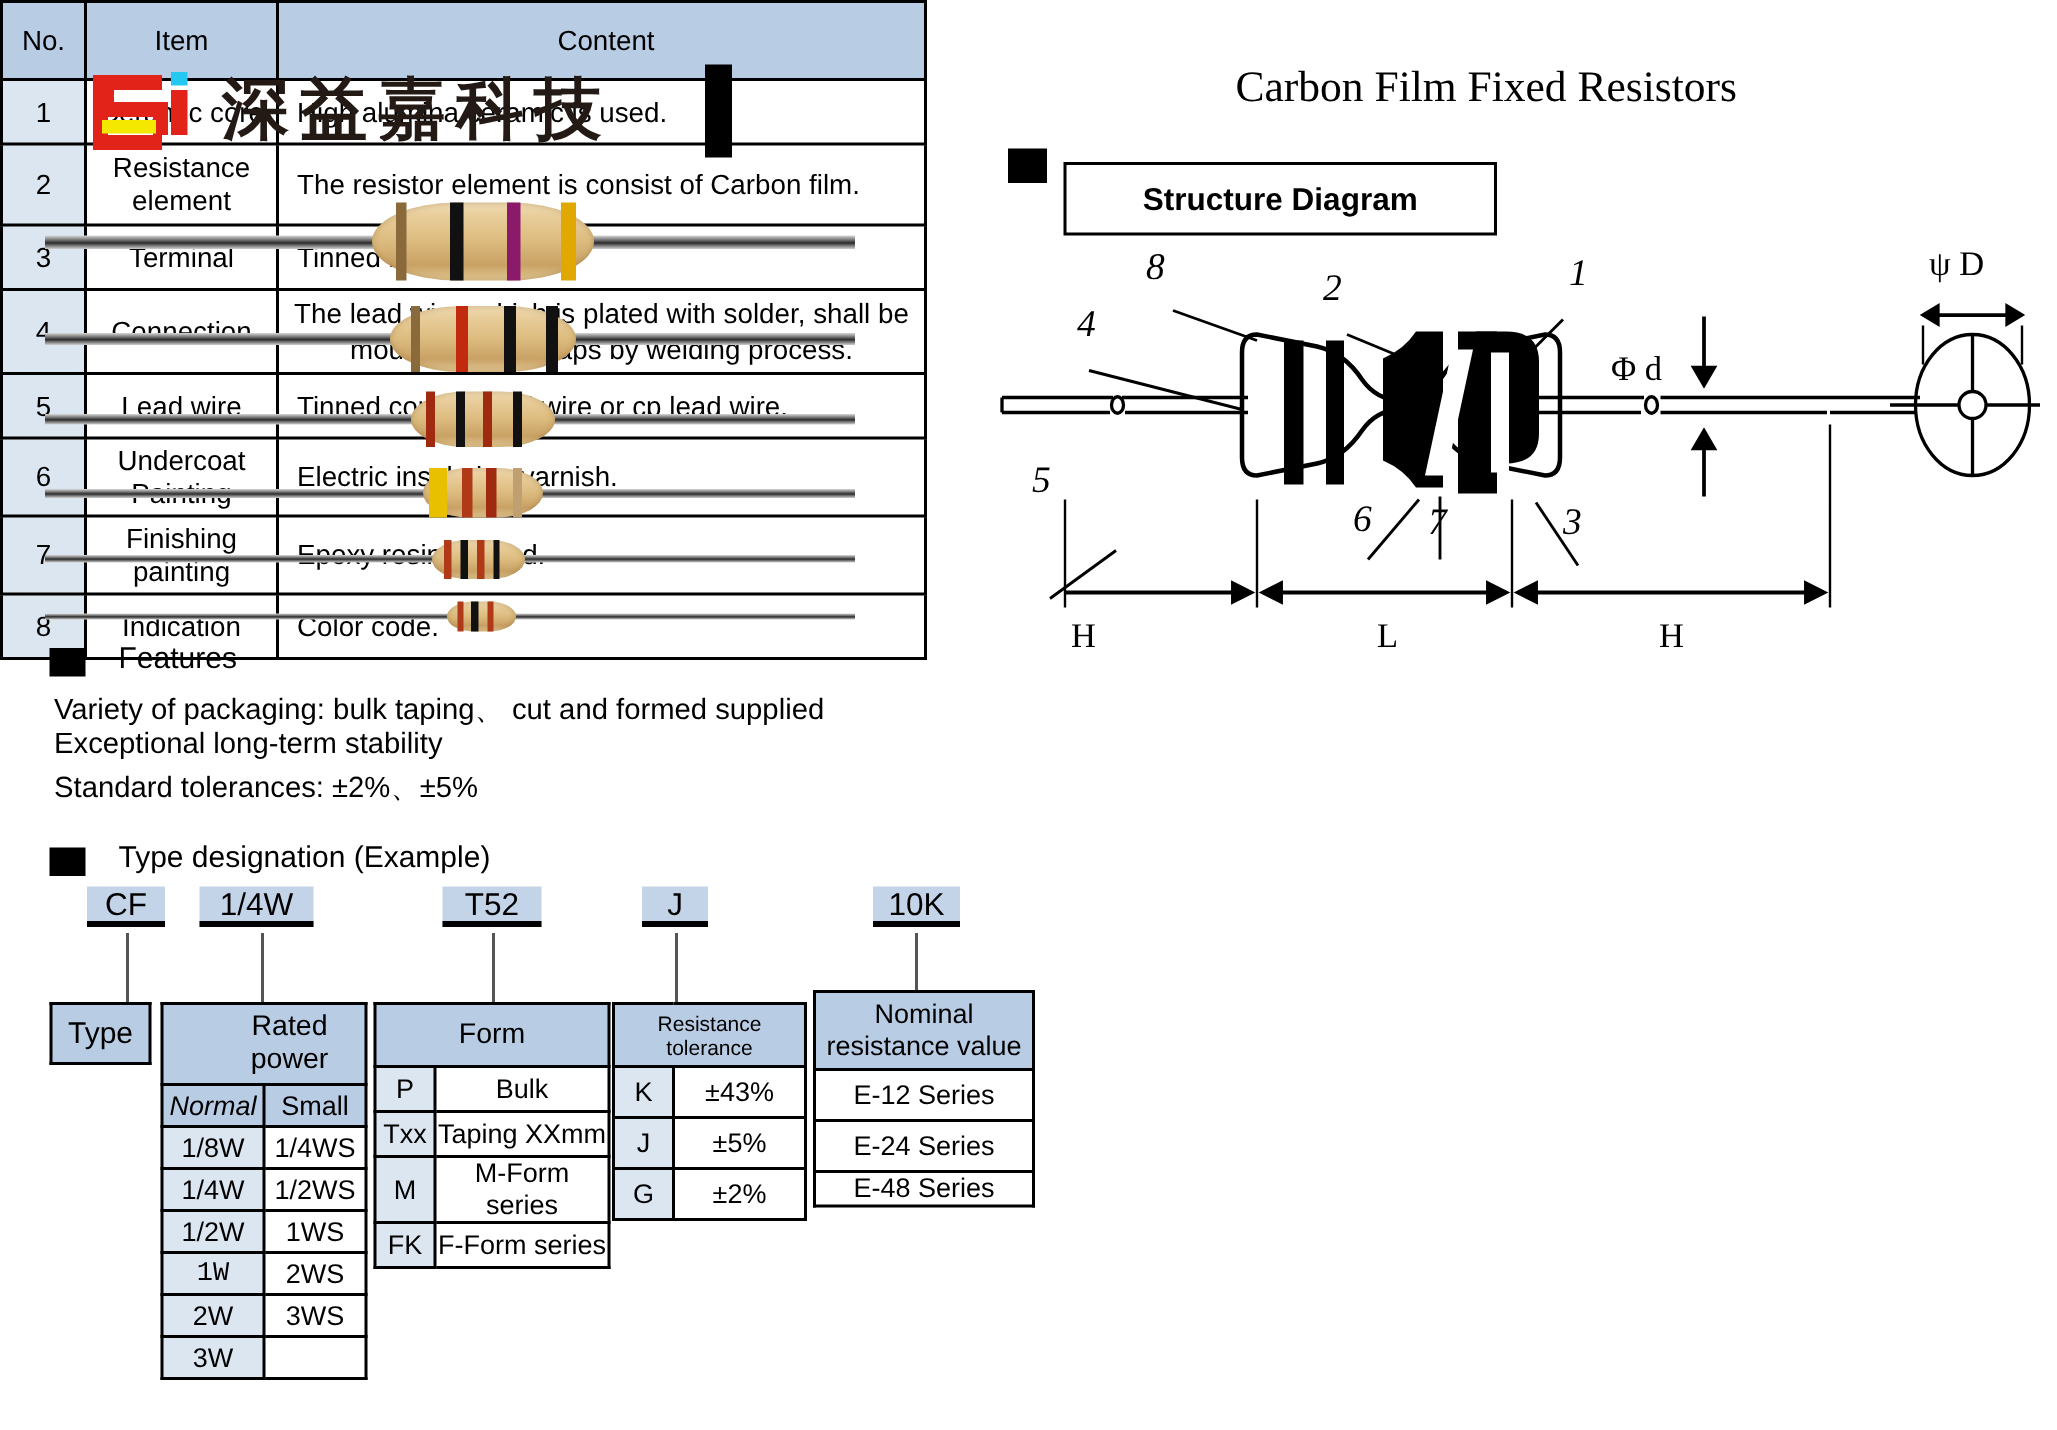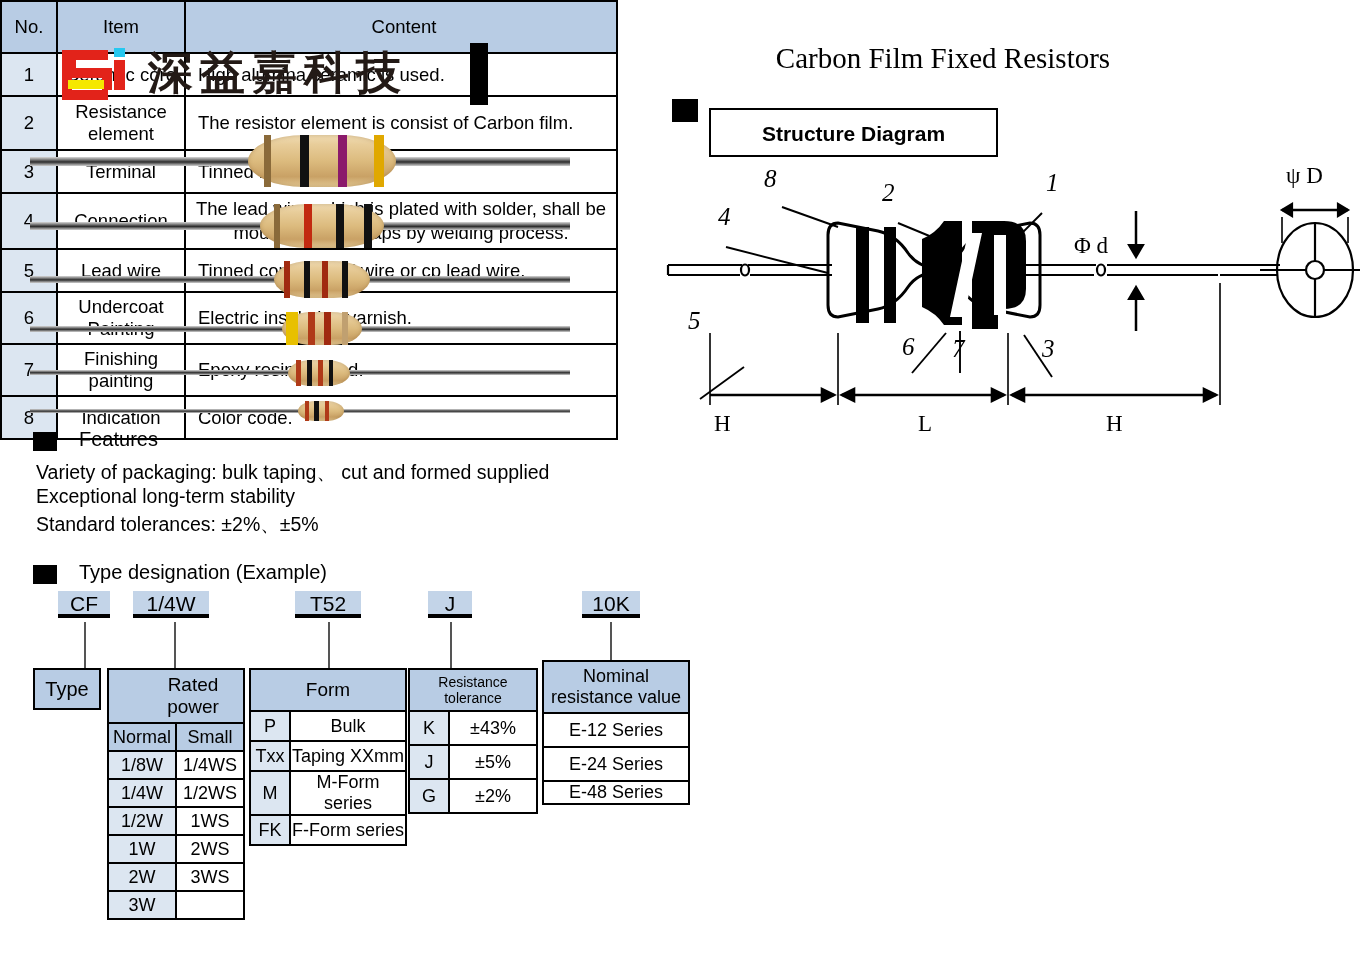--- a/index.html
+++ b/index.html
@@ -67,21 +67,21 @@
   .tbl td, .tbl th {
     border: 2px solid #000; text-align: center;
     font-size: 18px; font-weight: normal; padding: 0;
   }
   .hdr { background: #b8cce4; }
   .lite { background: #dce6f1; }
   .wht { background: #ffffff; }
 
   
   #main-title {
-    left: 728px; top: 42px; width: 430px; text-align: center;
+    left: 728px; top: 42px; width: 430px; text-align: right;
     font-family: "Liberation Serif", serif; font-size: 29px;
   }
   #sd-bullet { left: 672px; top: 99px; width: 26px; height: 23px; }
   #sd-box {
     left: 709px; top: 108px; width: 289px; height: 49px;
     border: 2px solid #000; text-align: center; line-height: 47px;
     font-size: 21px; font-weight: bold;
   }
 
   #diagram { left: 660px; top: 155px; width: 700px; height: 310px; }
@@ -217,37 +217,37 @@
         </tr>
   </tbody>
     </table>
 
   <table class="tbl" style="left:107px;top:668px;">
     <tbody>
         <tr>
           <td class="hdr" colspan="2" style="height:54px;font-size:19px;padding-left:34px;">Rated power</td>
         </tr>
     <tr>
-      <td class="hdr" style="width:68px;height:28px;">Normal</td>
+      <td class="hdr" style="width:68px;height:28px;font-style:italic;">Normal</td>
       <td class="hdr" style="width:68px;height:28px;">Small</td>
     </tr>
     <tr>
       <td class="lite" style="height:28px;">1/8W</td>
       <td class="wht" style="height:28px;">1/4WS</td>
     </tr>
     <tr>
       <td class="lite" style="height:28px;">1/4W</td>
       <td class="wht" style="height:28px;">1/2WS</td>
     </tr>
     <tr>
       <td class="lite" style="height:28px;">1/2W</td>
       <td class="wht" style="height:28px;">1WS</td>
     </tr>
     <tr>
-      <td class="lite" style="height:28px;">1W</td>
+      <td class="lite" style="height:28px;font-family:Liberation Mono, monospace;">1W</td>
       <td class="wht" style="height:28px;">2WS</td>
     </tr>
     <tr>
       <td class="lite" style="height:28px;">2W</td>
       <td class="wht" style="height:28px;">3WS</td>
     </tr>
     <tr>
       <td class="lite" style="height:28px;">3W</td>
       <td class="wht" style="height:28px;"></td>
     </tr>

